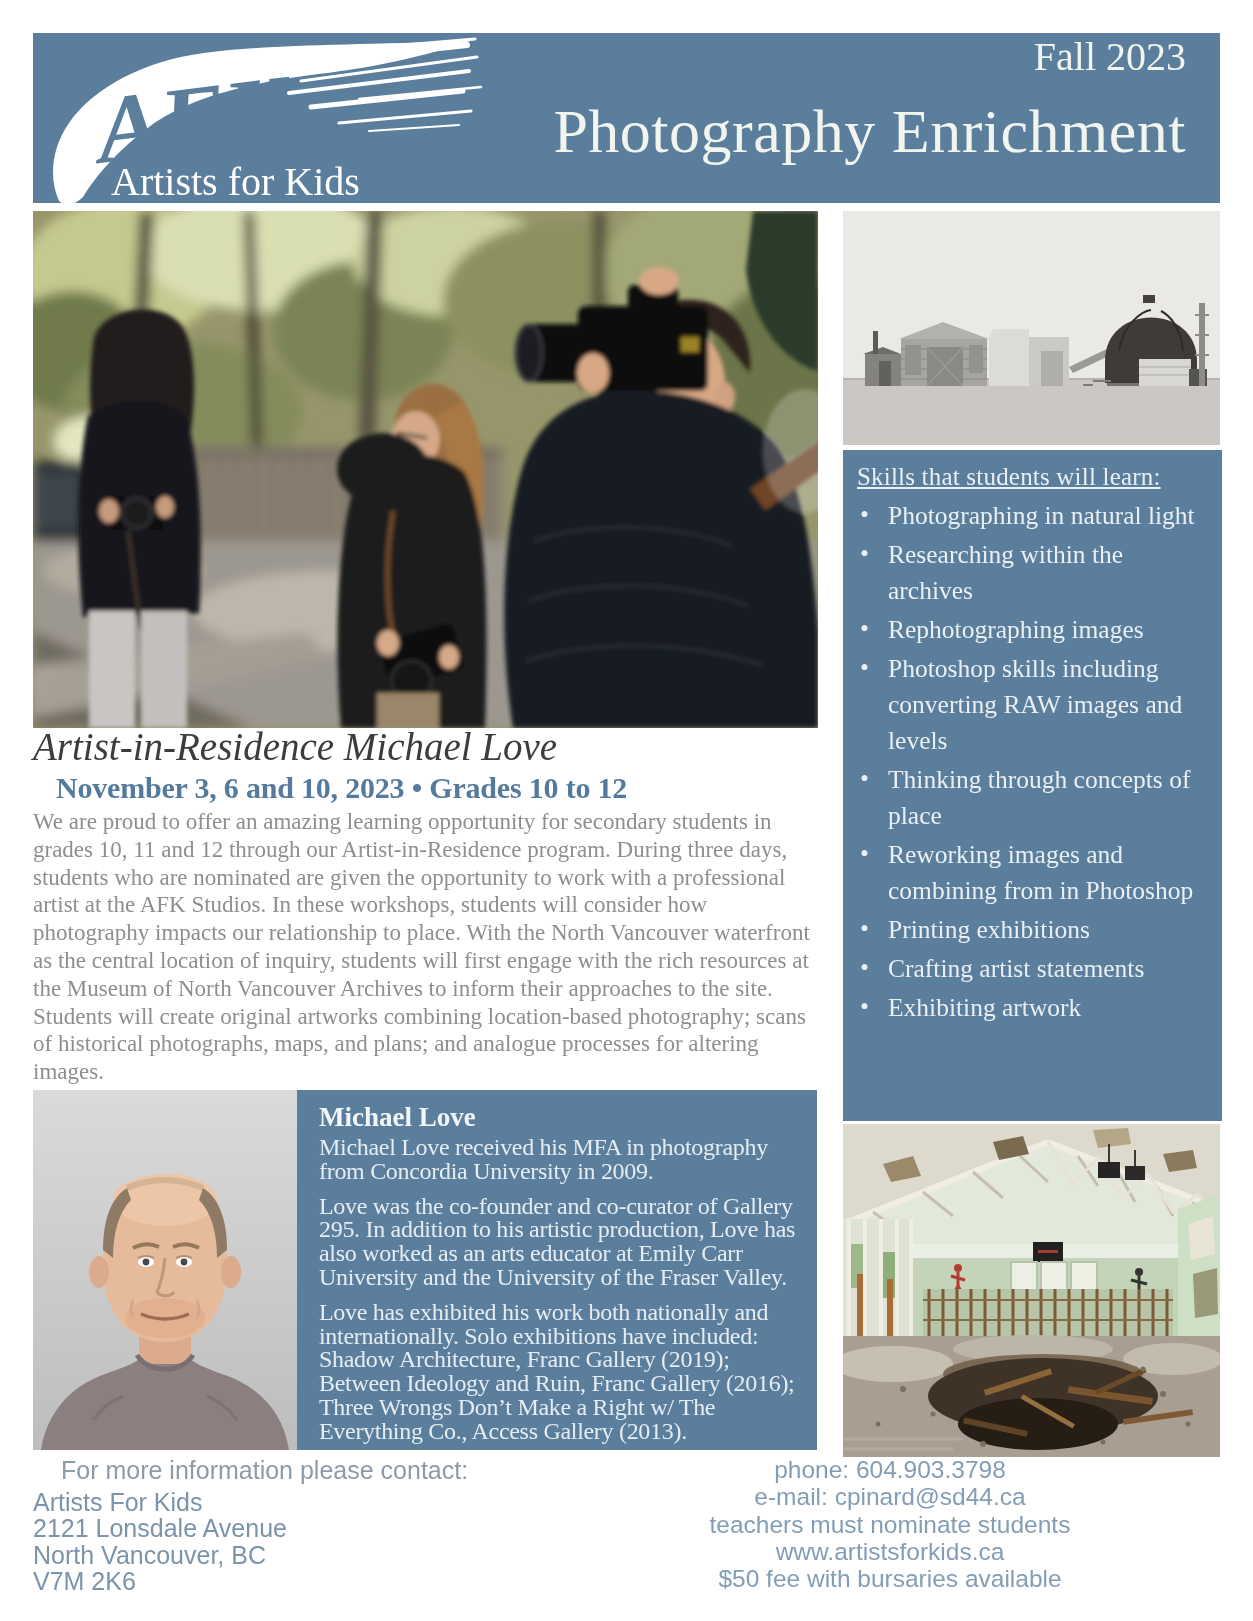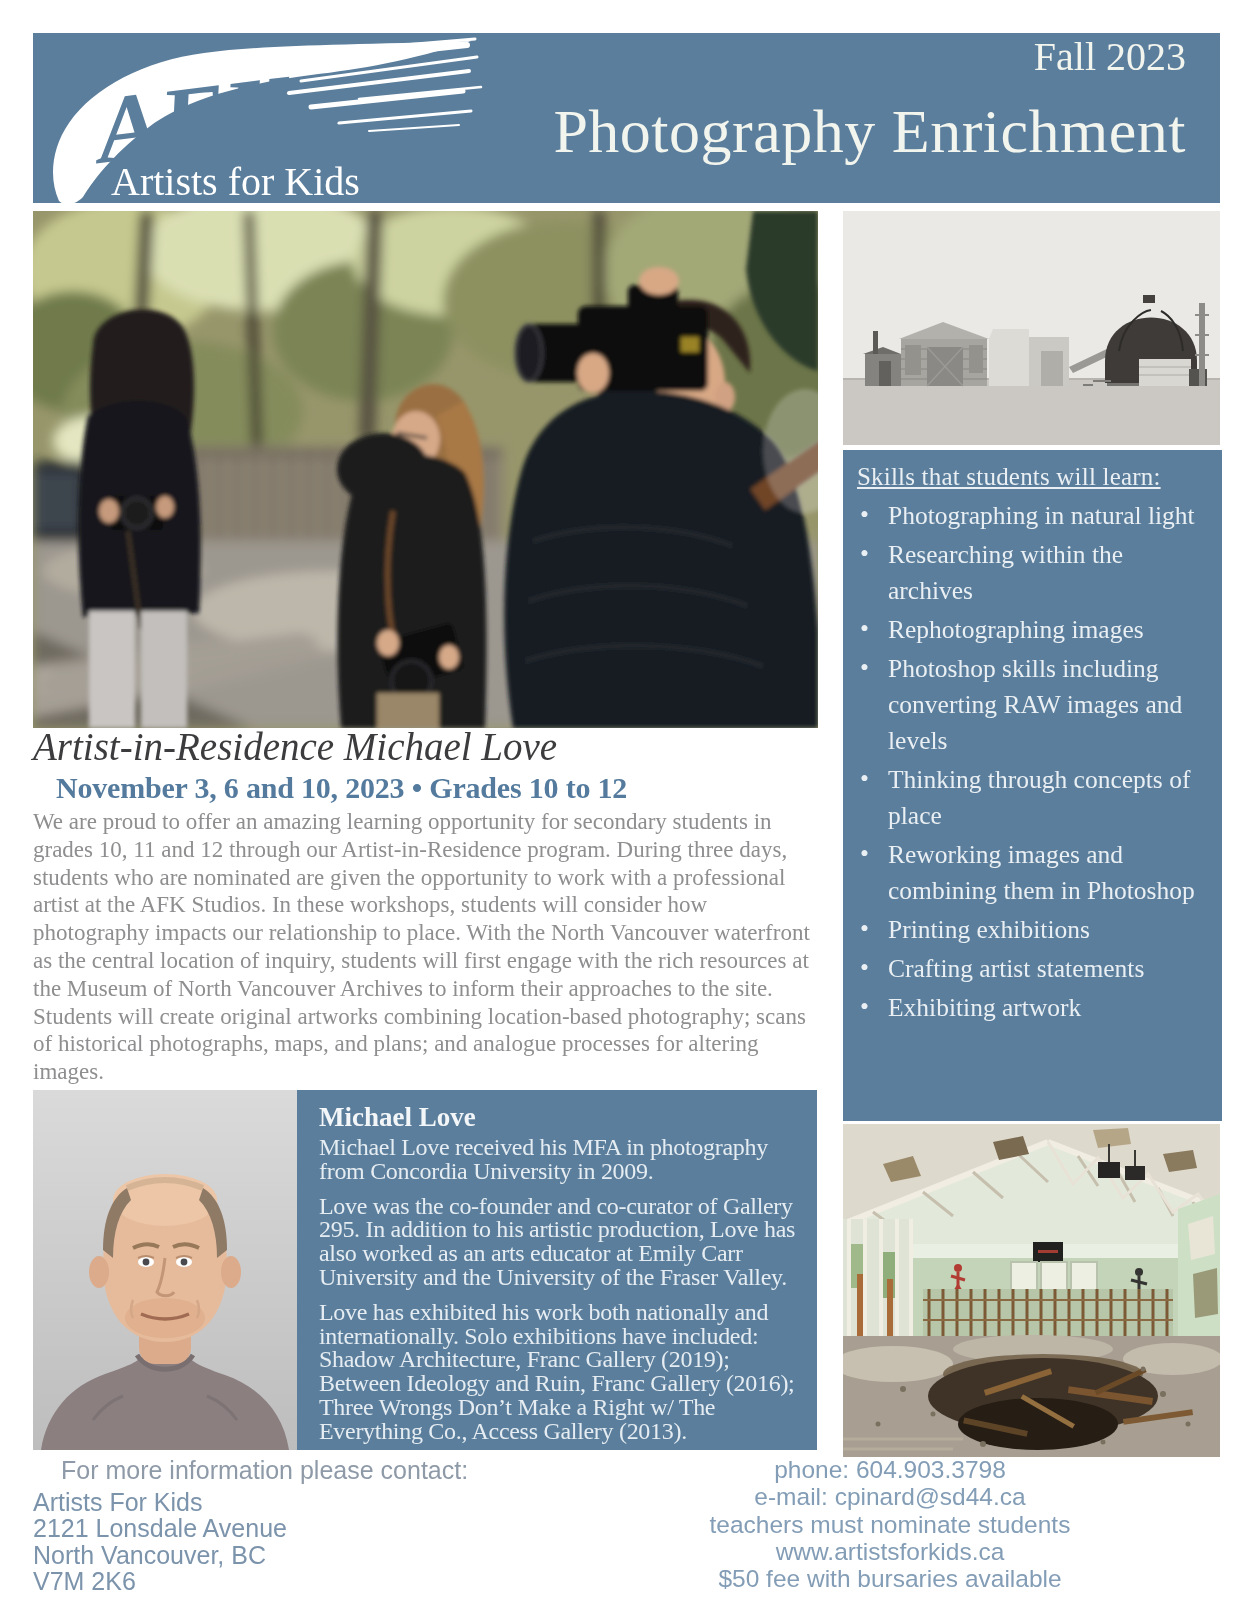--- a/index.html
+++ b/index.html
@@ -228,21 +228,21 @@
         <li class="skill">
           <span class="bullet">•</span>
           <span>Photoshop skills including converting RAW images and levels</span>
         </li>
         <li class="skill">
           <span class="bullet">•</span>
           <span>Thinking through concepts of place</span>
         </li>
         <li class="skill">
           <span class="bullet">•</span>
-          <span>Reworking images and combining them in Photoshop</span>
+          <span>Reworking images and combining from in Photoshop</span>
         </li>
         <li class="skill">
           <span class="bullet">•</span>
           <span>Printing exhibitions</span>
         </li>
         <li class="skill">
           <span class="bullet">•</span>
           <span>Crafting artist statements</span>
         </li>
         <li class="skill">

